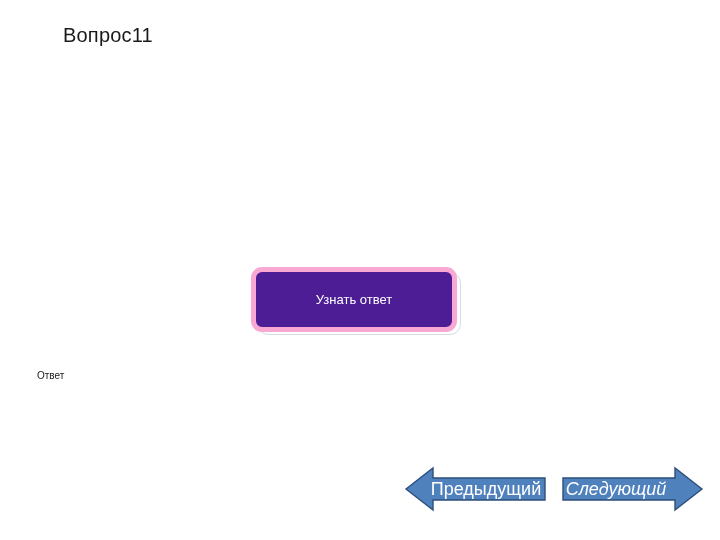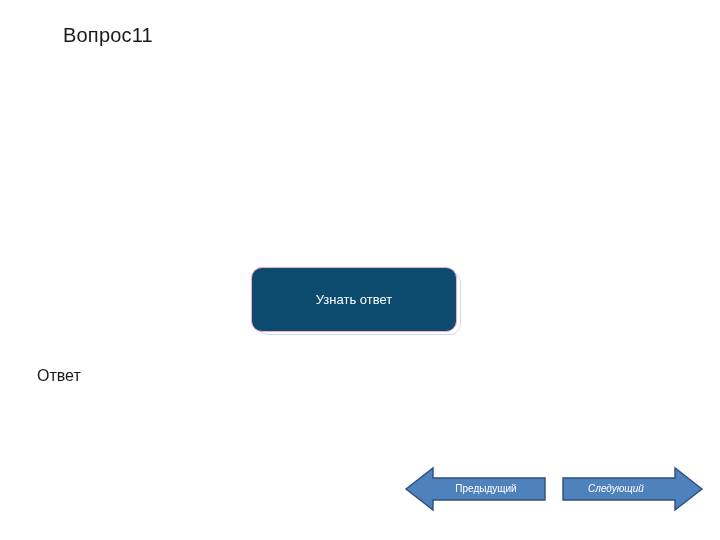--- a/index.html
+++ b/index.html
@@ -52,41 +52,41 @@
     box-sizing: border-box;
     background: transparent;
   }
   .reveal-btn {
     position: absolute;
     left: 0;
     top: 0;
     width: 206px;
     height: 65px;
     box-sizing: border-box;
-    background: #0c4a6e;
-    border: 1px solid #f9a8d4;
+    background: #4c1d95;
+    border: 5px solid #f9a8d4;
     border-radius: 11px;
     display: flex;
     align-items: center;
     justify-content: center;
     cursor: pointer;
   }
   .reveal-label {
     color: #ffffff;
     font-size: 13px;
     line-height: 16px;
     white-space: nowrap;
   }
 
   
   #answer-label {
     position: absolute;
     left: 37px;
     top: 367px;
-    font-size: 16px;
+    font-size: 10px;
     line-height: 18px;
     color: #1a1a1a;
     white-space: nowrap;
   }
 
   
   .nav-arrow {
     position: absolute;
     cursor: pointer;
   }
@@ -94,21 +94,21 @@
     display: block;
     overflow: visible;
   }
   .nav-arrow .nav-label {
     position: absolute;
     top: 0;
     height: 100%;
     display: flex;
     align-items: center;
     color: #ffffff;
-    font-size: 10px;
+    font-size: 18px;
     line-height: 16px;
     white-space: nowrap;
     pointer-events: none;
   }
 
   #nav-prev {
     left: 406px;
     top: 466px;
     width: 140px;
     height: 46px;

